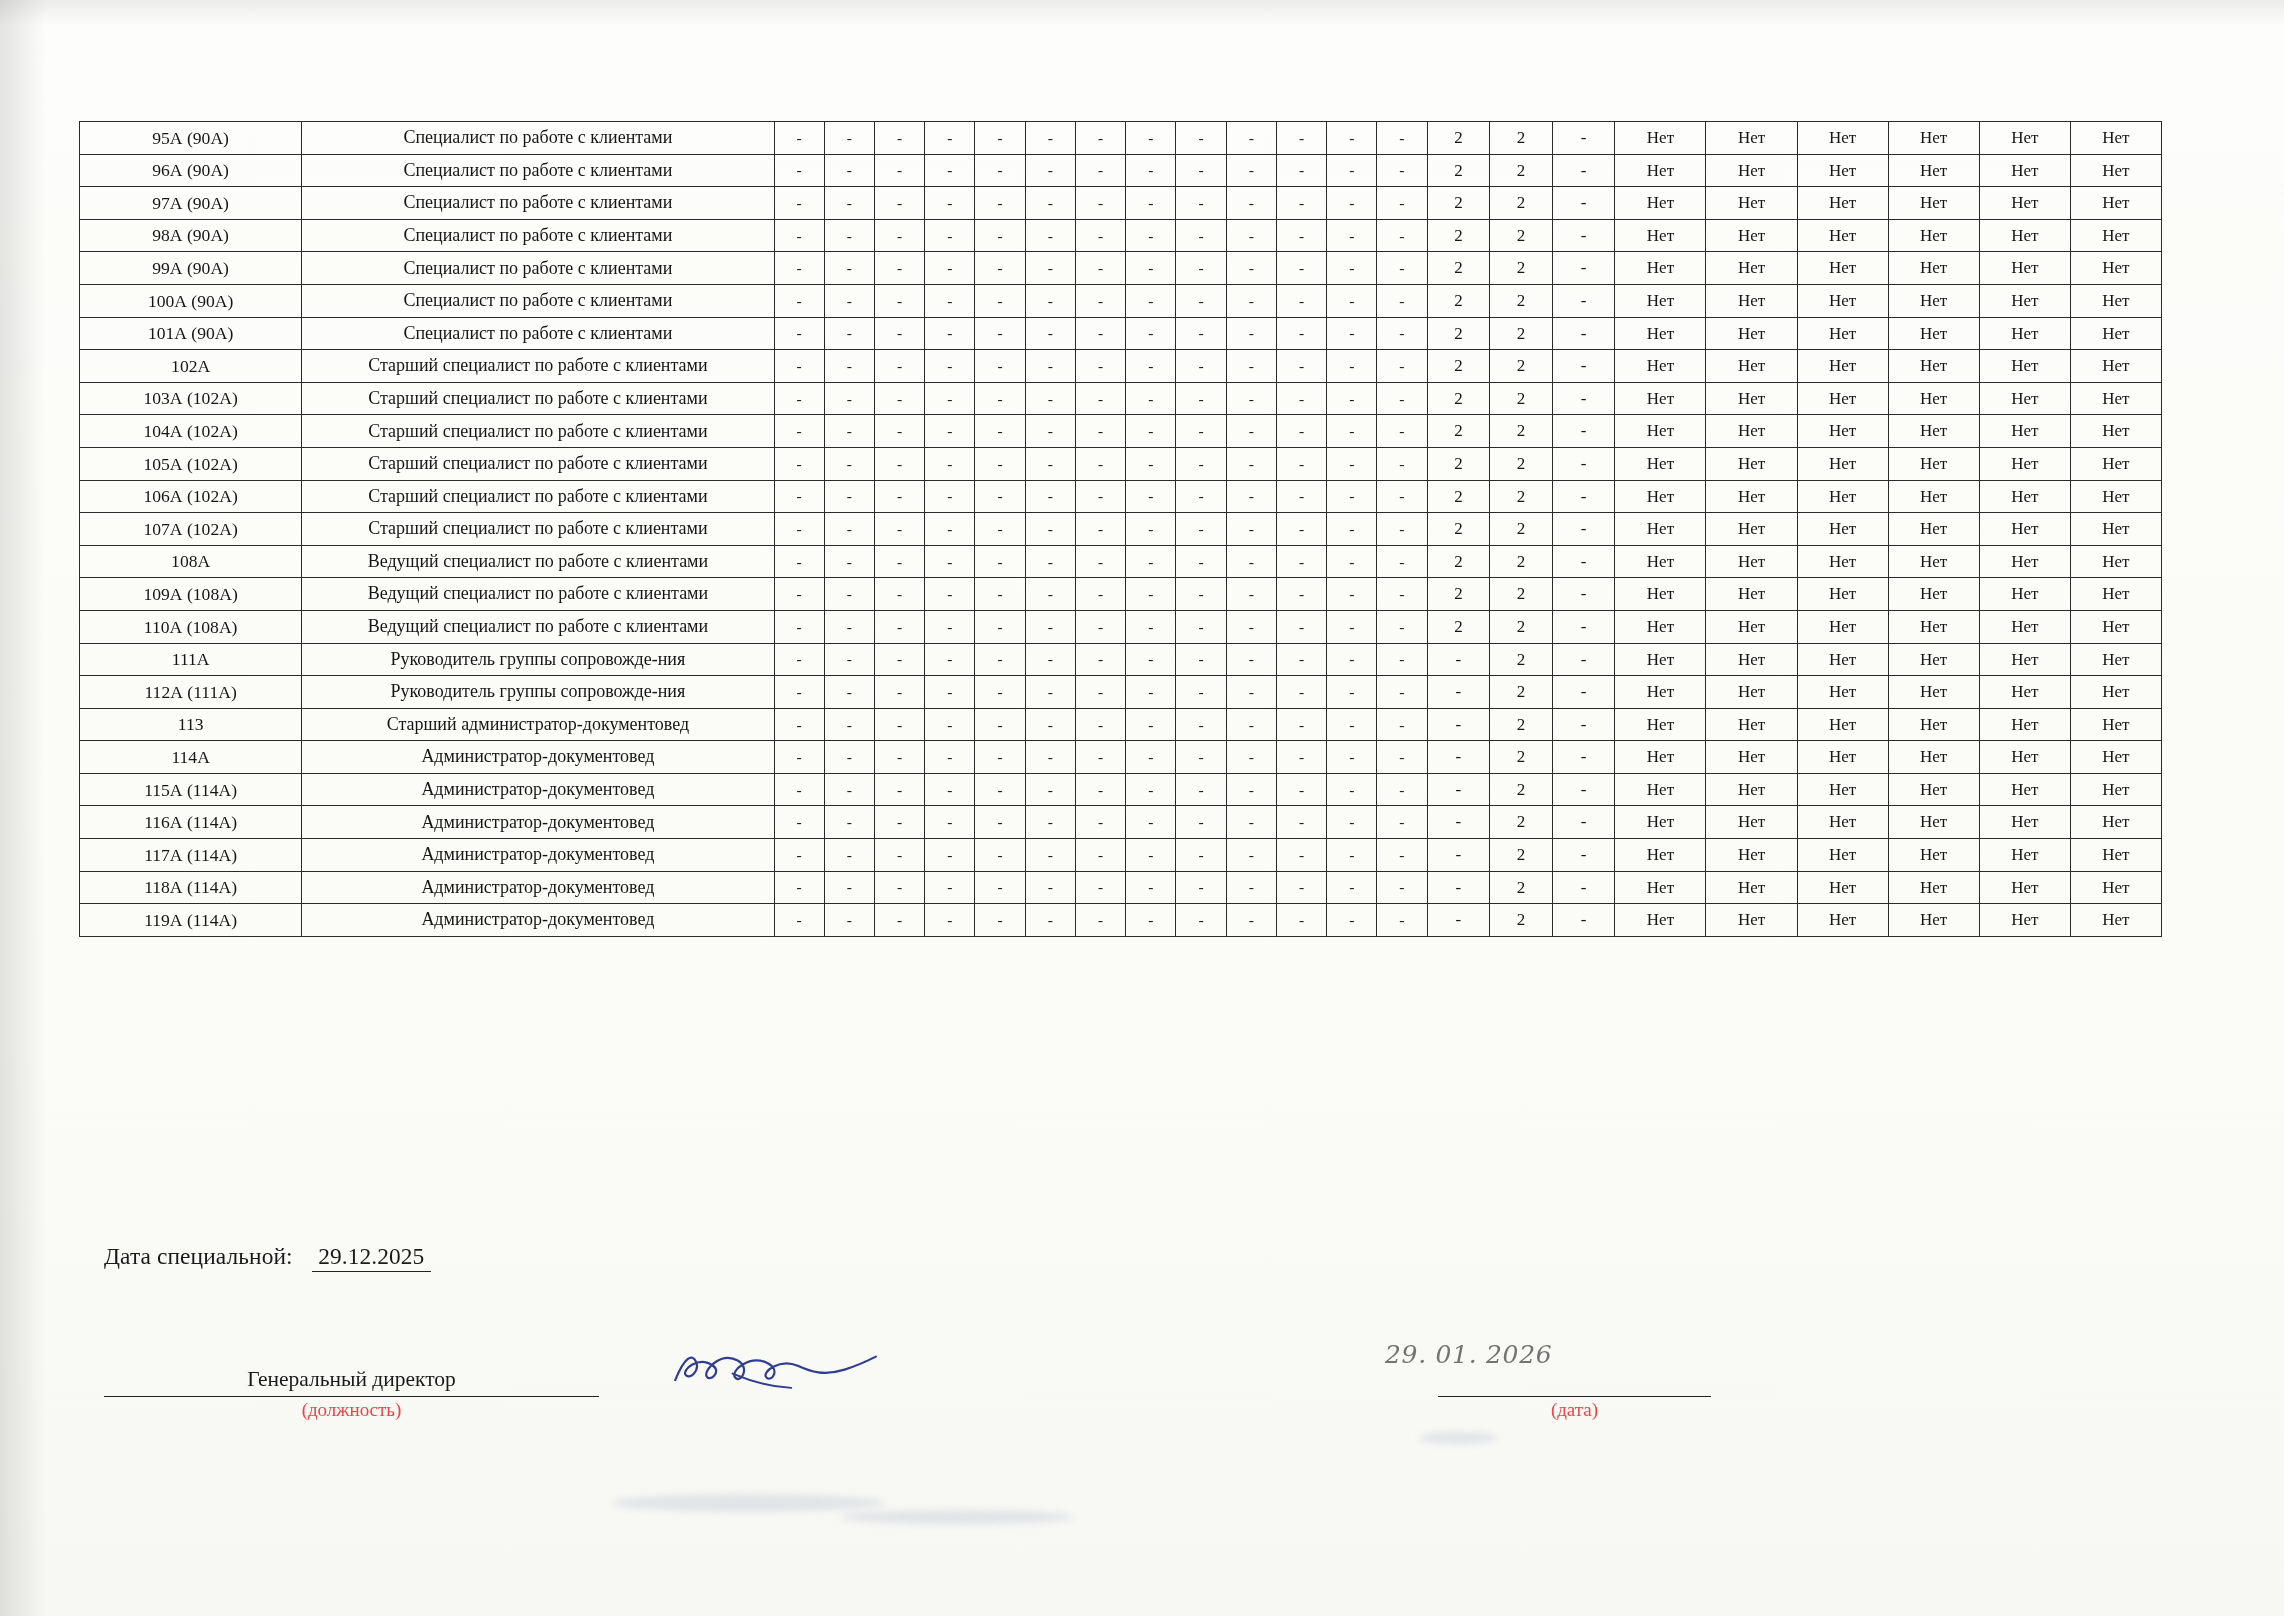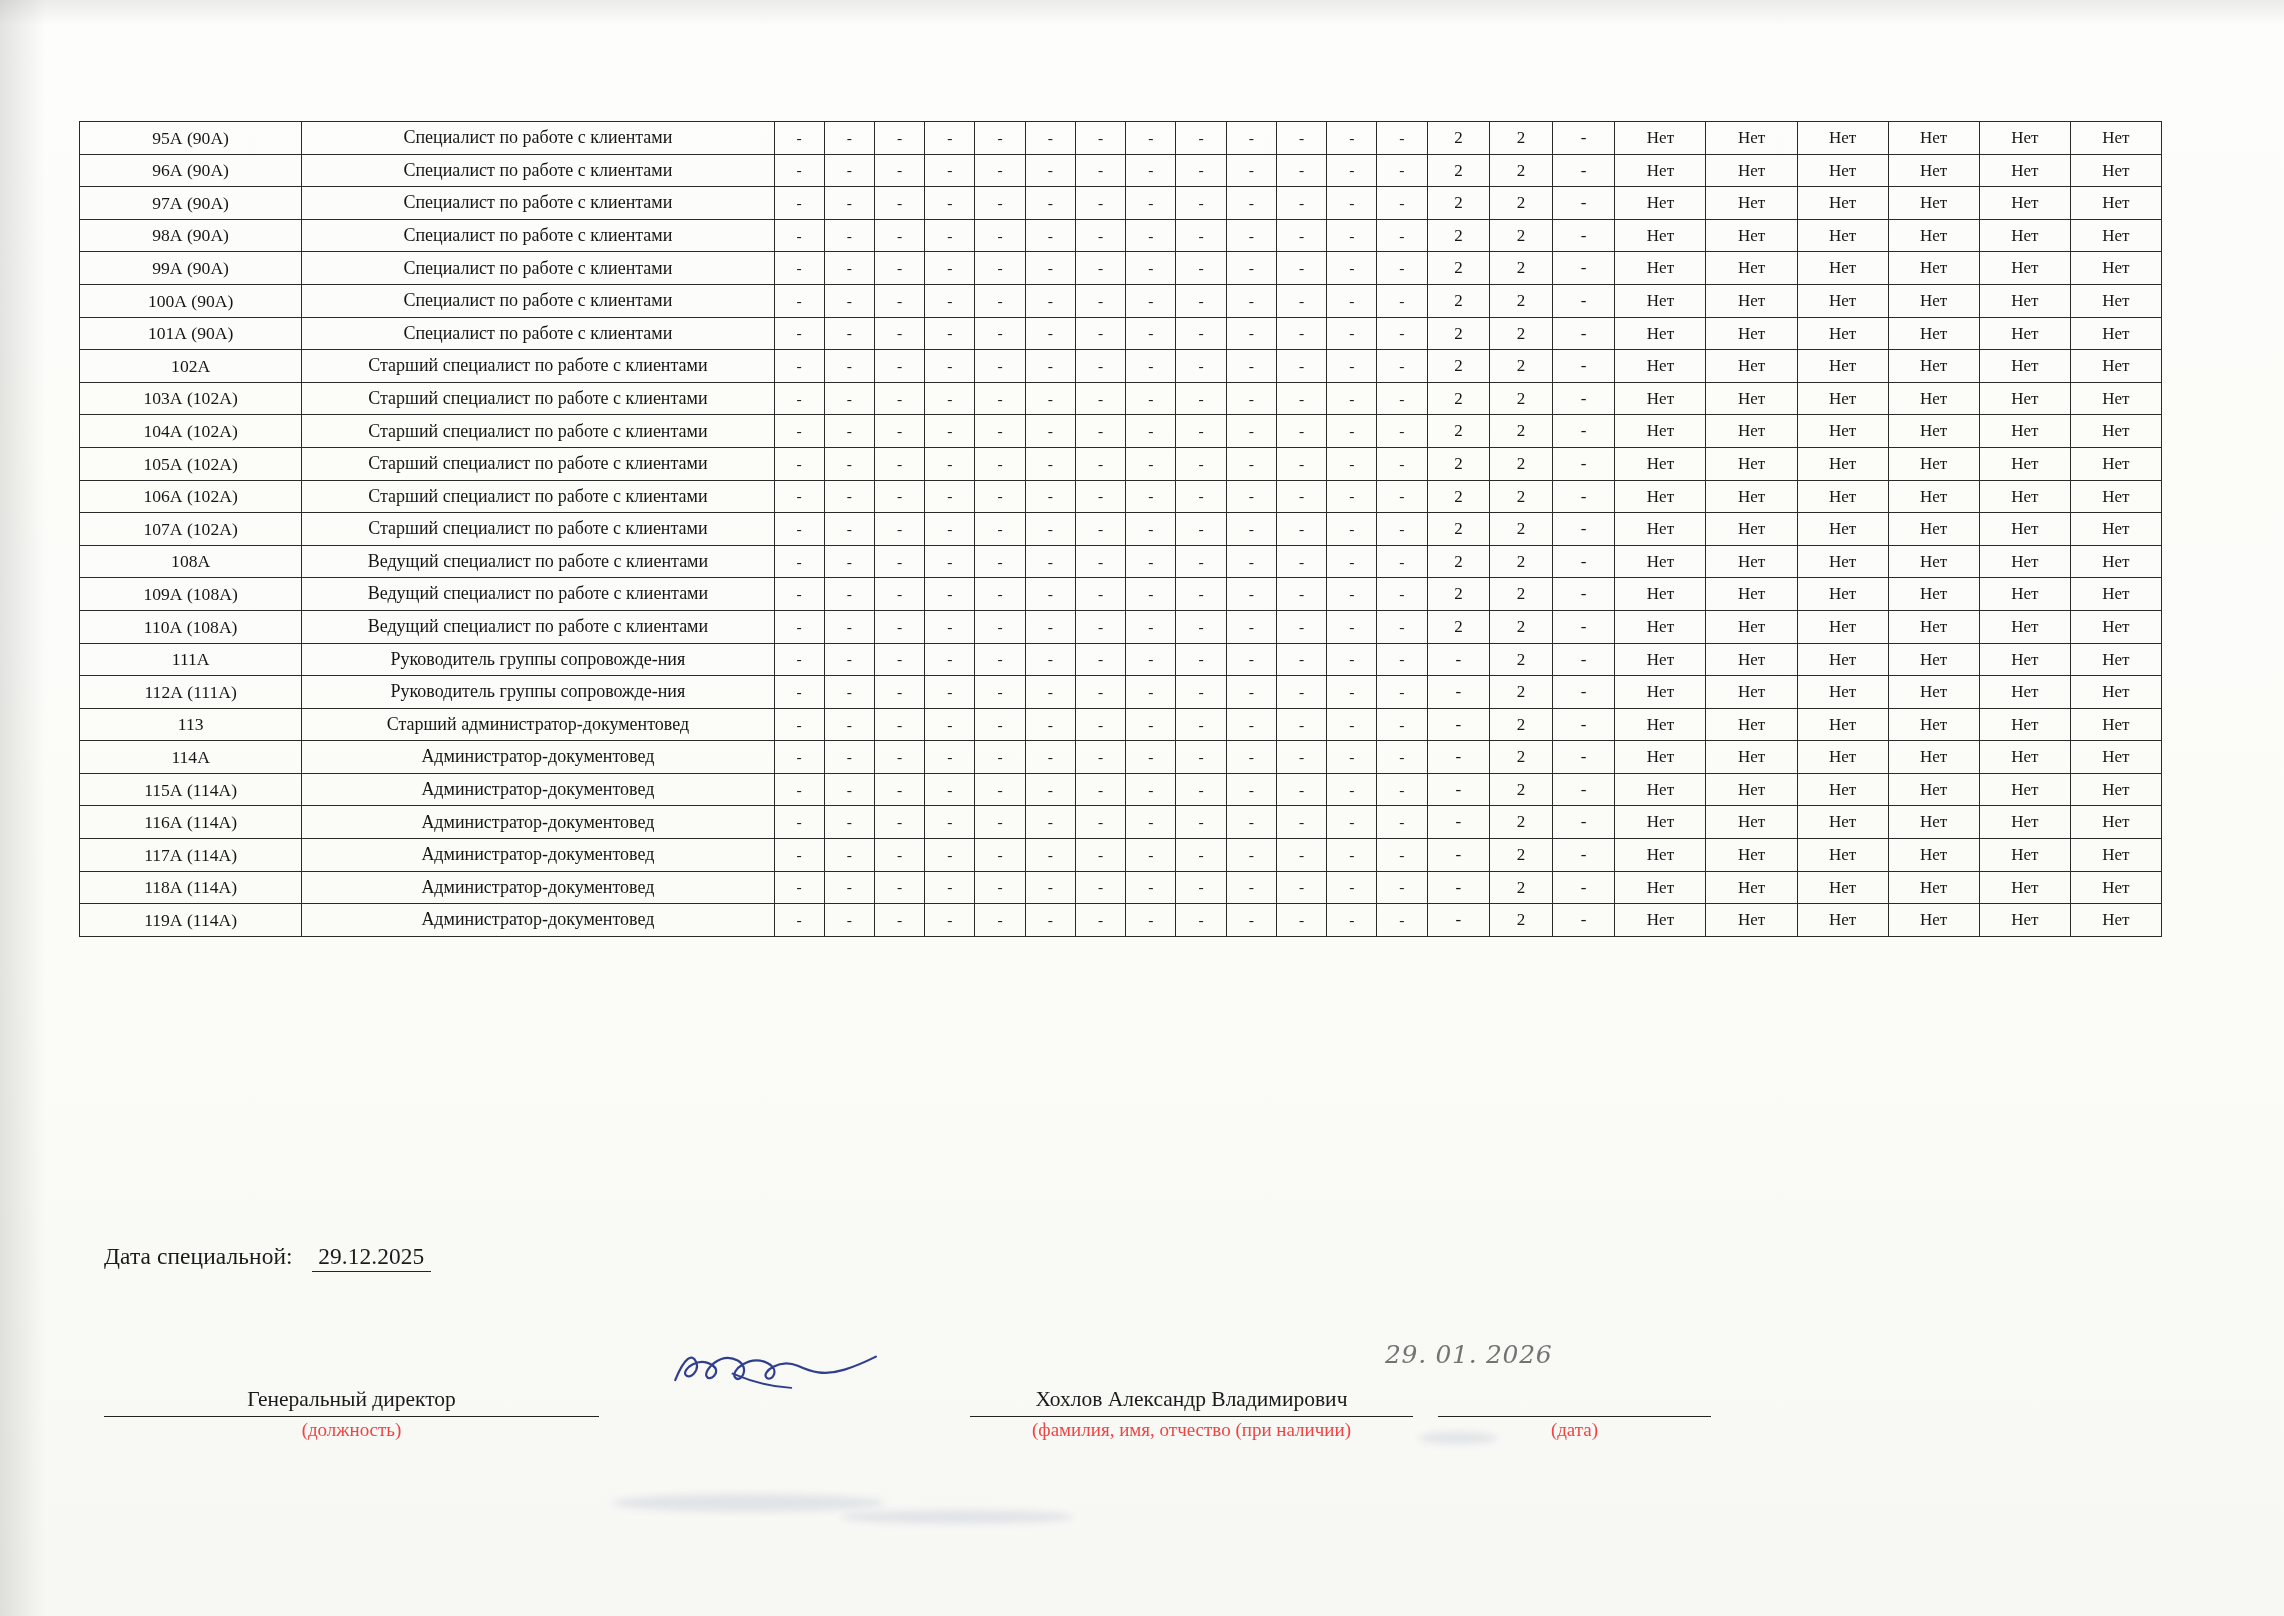--- a/index.html
+++ b/index.html
@@ -75,21 +75,20 @@
     left:112px;
     top:1320px;
     font-size:23.4px;
   }
   .sign-row{
     position:absolute;
     left:104px;
     top:1367px;
     width:1562px;
     height:78px;
-    margin-top:20px;
   }
   .slot{
     position:absolute;
     text-align:center;
   }
   .slot .val{
     font-size:21.5px;
     white-space:nowrap;
     display:block;
     padding-bottom:2.6px;
@@ -807,25 +806,20 @@
     <span>Дата специальной:</span><span class="date-value">29.12.2025</span>
   </div>
 
 
   <div class="sign-row">
     <div class="slot" id="slot-post">
       <span class="val">Генеральный директор</span>
       <div class="rule"></div>
       <span class="cap">(должность)</span>
     </div>
-    <div class="slot" id="slot-fio">
-      <span class="val">Хохлов Александр Владимирович</span>
-      <div class="rule"></div>
-      <span class="cap">(фамилия, имя, отчество (при наличии)</span>
-    </div>
     <div class="slot" id="slot-date">
       <span class="val">&nbsp;</span>
       <div class="rule"></div>
       <span class="cap">(дата)</span>
     </div>
   </div>
 
   <svg class="sig-ink" viewBox="0 0 330 70">
     <path d="M8,52 C22,18 34,10 40,24 C46,38 30,52 24,44 C18,36 44,14 66,30 C80,40 60,56 56,46 C52,36 78,8 104,22 C124,33 108,58 100,48 C92,38 122,12 150,26 C170,36 156,56 148,48 C140,40 168,18 196,30 C216,39 236,46 268,36 C290,29 300,24 316,16" fill="none" stroke="#2f3e8f" stroke-width="3.4" stroke-linecap="round"></path>
     <path d="M96,42 C120,52 150,62 186,64" fill="none" stroke="#2f3e8f" stroke-width="3" stroke-linecap="round"></path>

